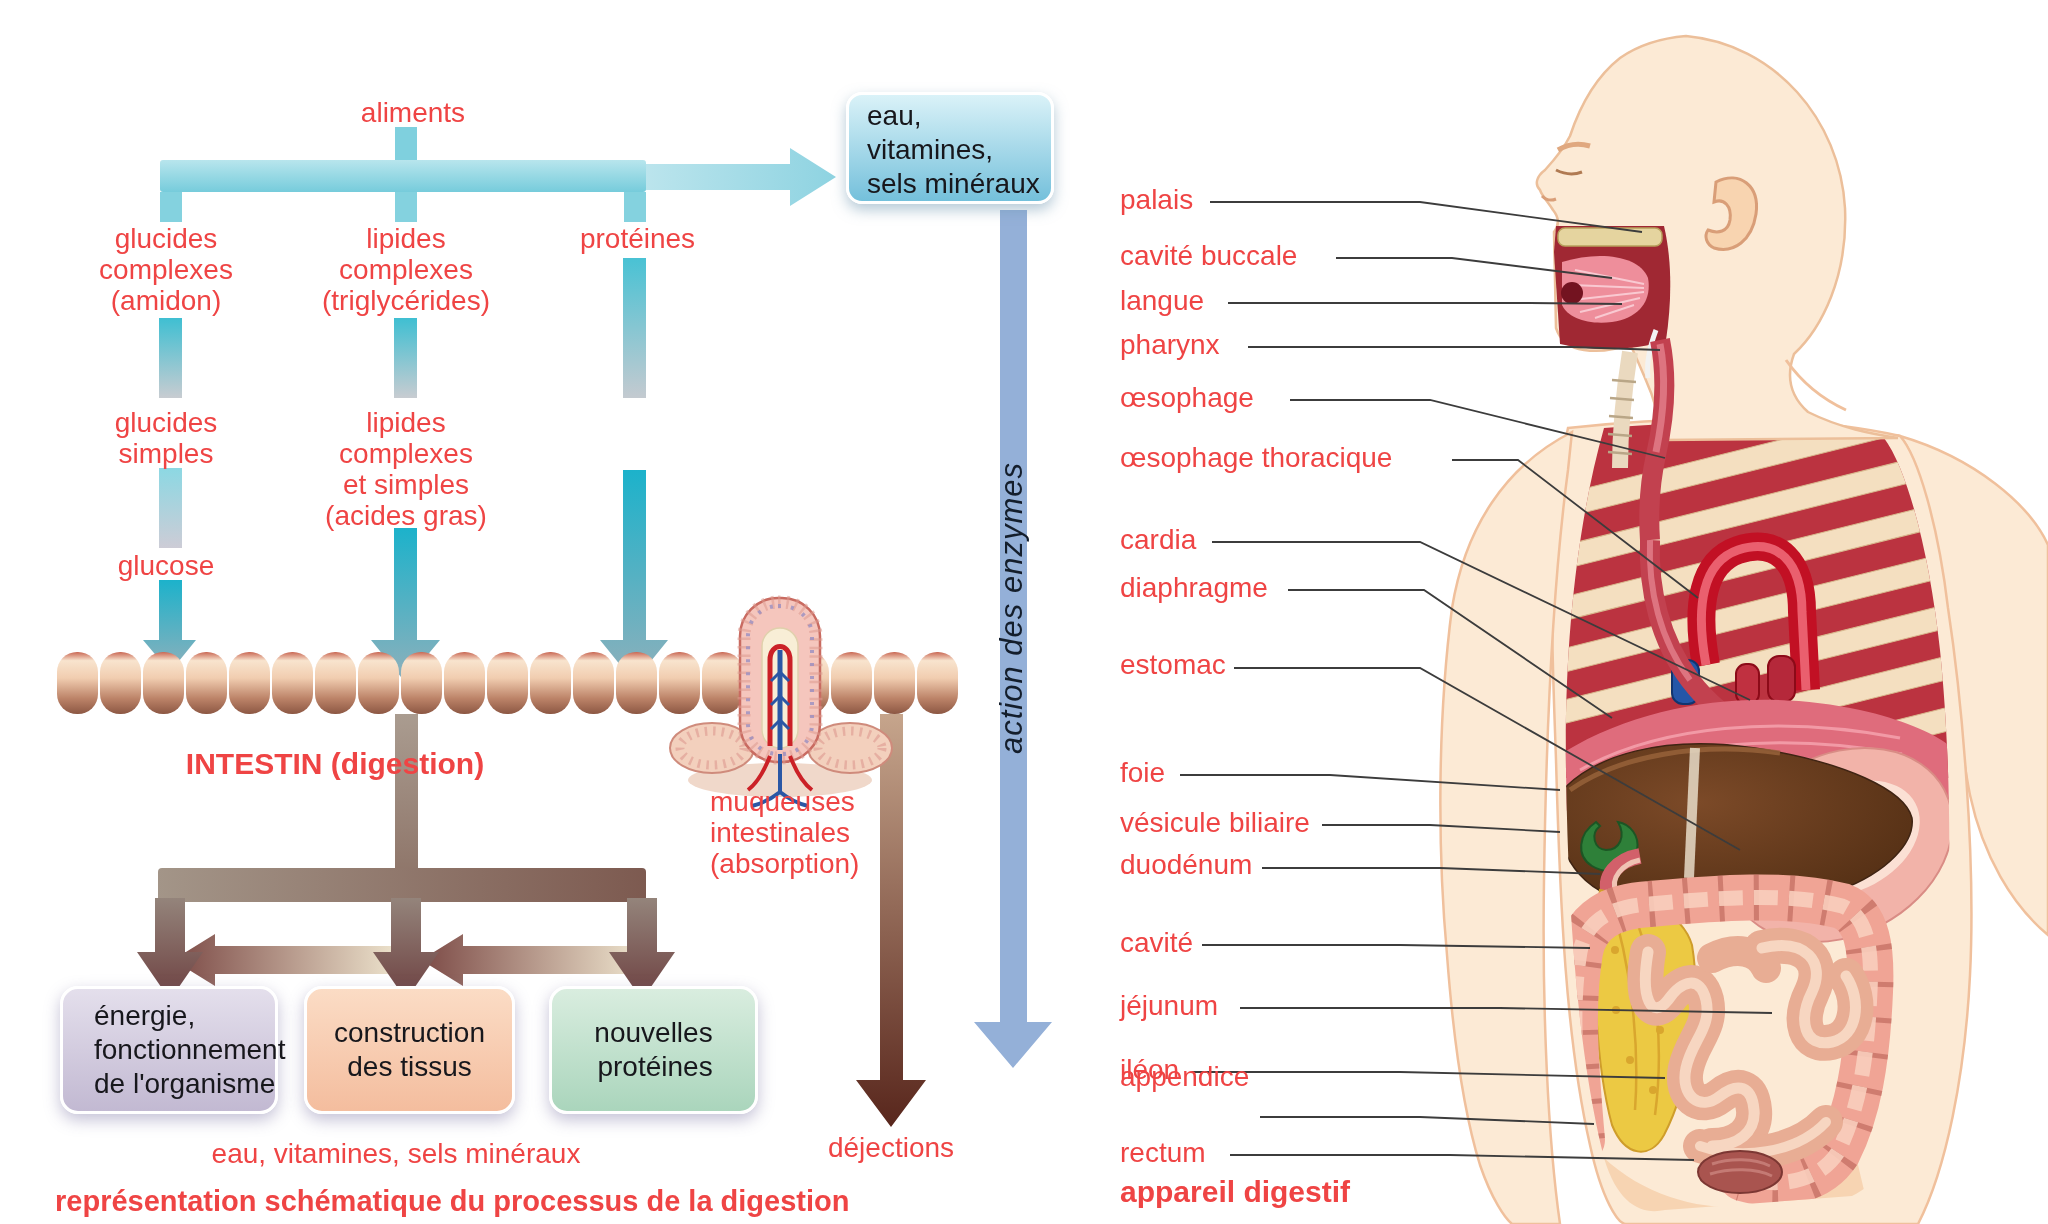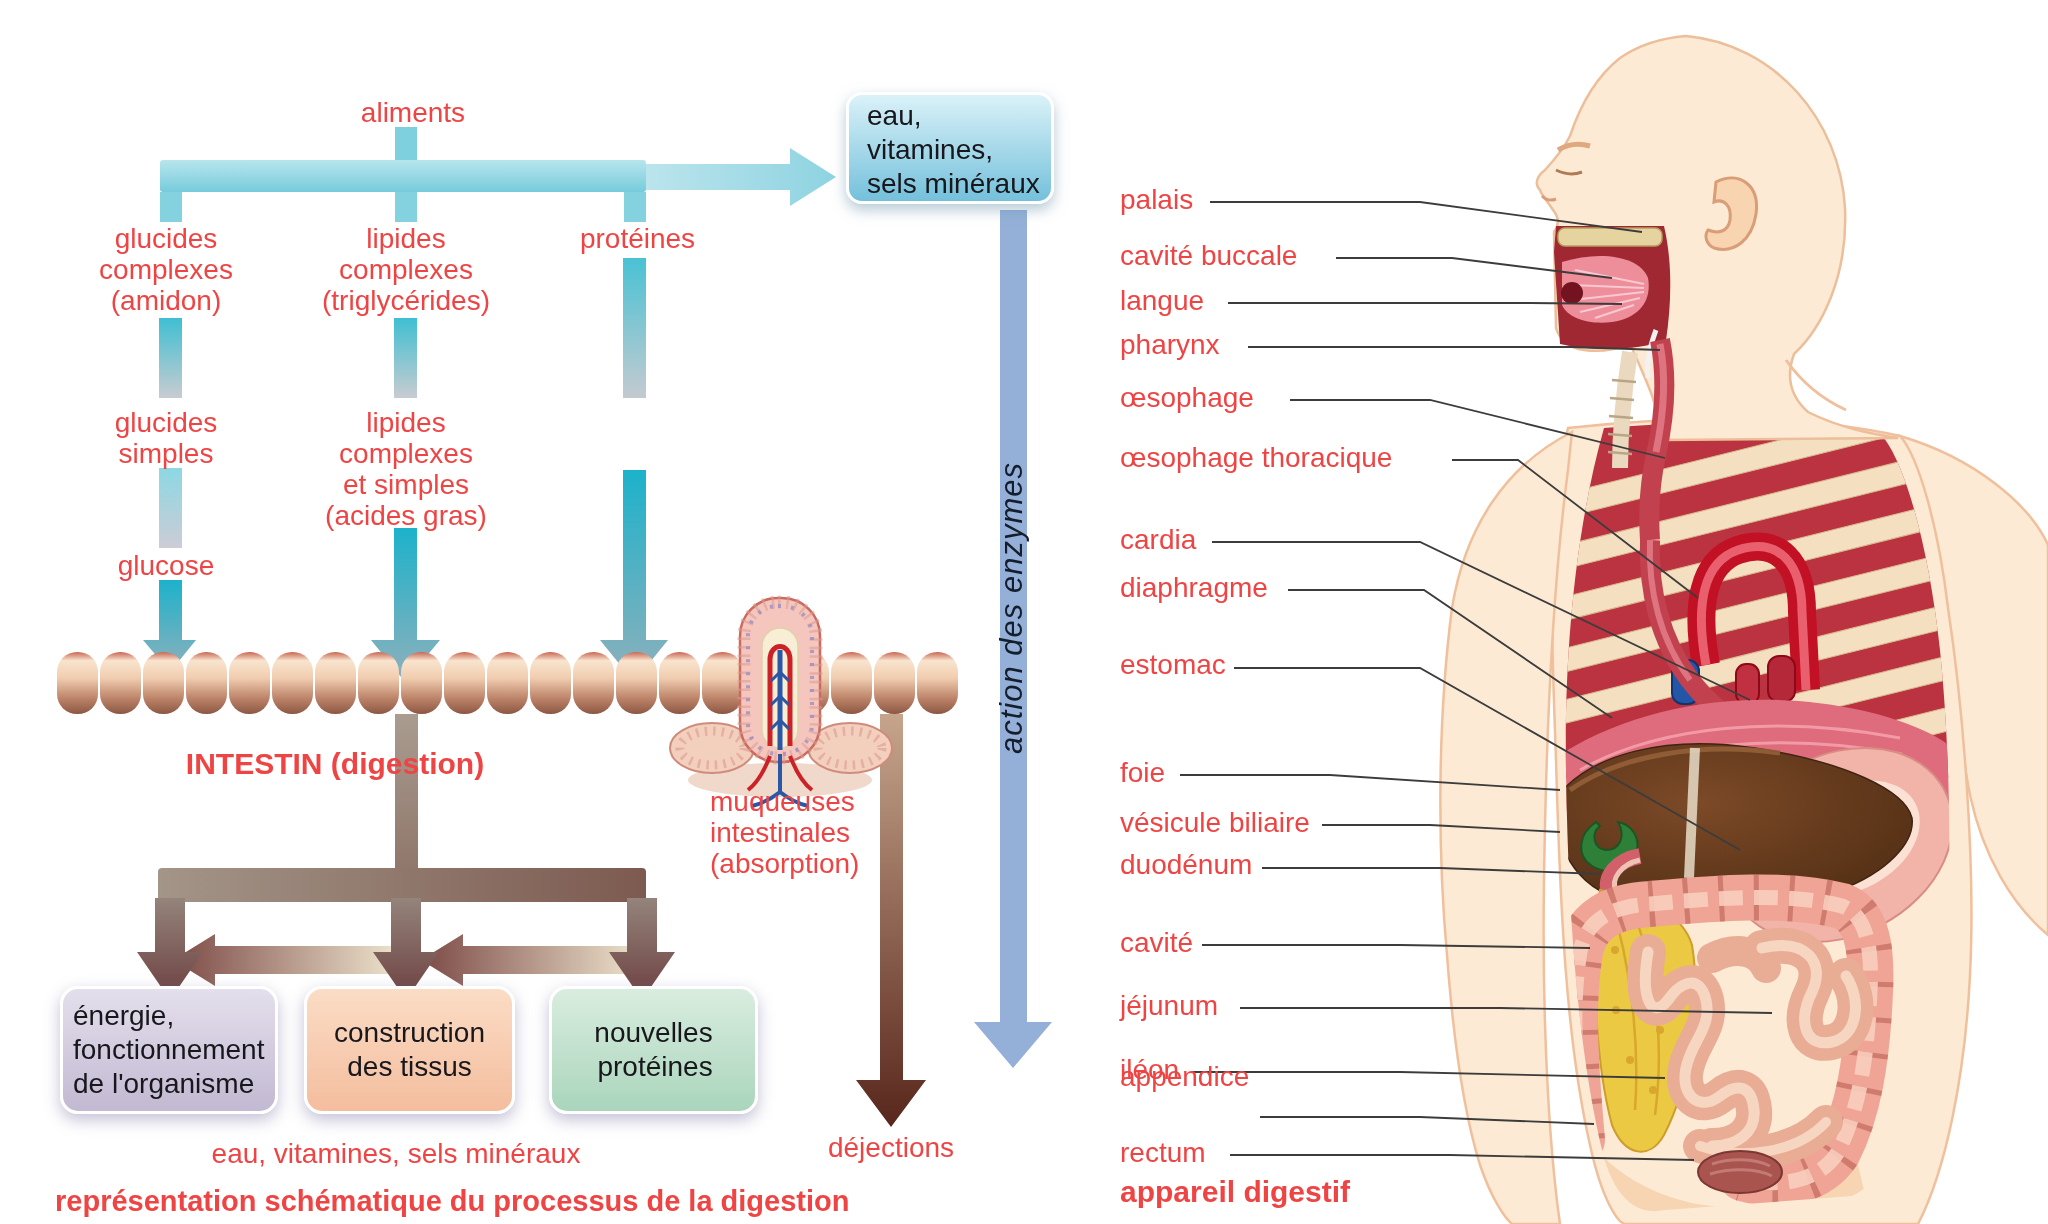--- a/index.html
+++ b/index.html
@@ -7,21 +7,21 @@
   #stage{position:relative;width:2048px;height:1224px;background:#fff;}
   #art{position:absolute;left:0;top:0;}
   .lbl{position:absolute;color:#ef4444;font-size:28px;line-height:31px;white-space:pre-line;}
   .center{text-align:center;}
   .bold{font-weight:bold;}
   .fbox{position:absolute;border:3px solid #fff;border-radius:18px;
         box-shadow:0 6px 16px rgba(125,118,165,.45);font-size:28px;line-height:33px;
         color:#17171c;white-space:pre-line;box-sizing:border-box;display:flex;align-items:center;}
   #waterBox{background:linear-gradient(#daf2f8,#74c0db);border-radius:16px;padding:4px 0 0 18px;
         box-shadow:0 6px 14px rgba(110,150,175,.5);line-height:34px;margin-left:16px;}
-  #box-energy{background:linear-gradient(#e4dfec,#c2b9d2);padding-left:10px;line-height:34px;}
+  #box-energy{background:linear-gradient(#e4dfec,#c2b9d2);padding-left:31px;line-height:34px;}
   #box-tissus{background:linear-gradient(#fbdcc5,#f4bd9e);justify-content:center;text-align:center;line-height:34px;}
   #box-proteines{background:linear-gradient(#d9eddf,#aad5bc);justify-content:center;text-align:right;line-height:34px;}
   #enzymeLabel{position:absolute;left:984px;top:368px;width:56px;height:480px;
         display:flex;align-items:center;justify-content:center;}
   #enzymeLabel span{writing-mode:vertical-rl;transform:rotate(180deg);font-style:italic;
         font-size:31px;color:#141e2c;letter-spacing:1px;}
   .anat{left:1120px;}
 </style>
 </head>
 <body>

